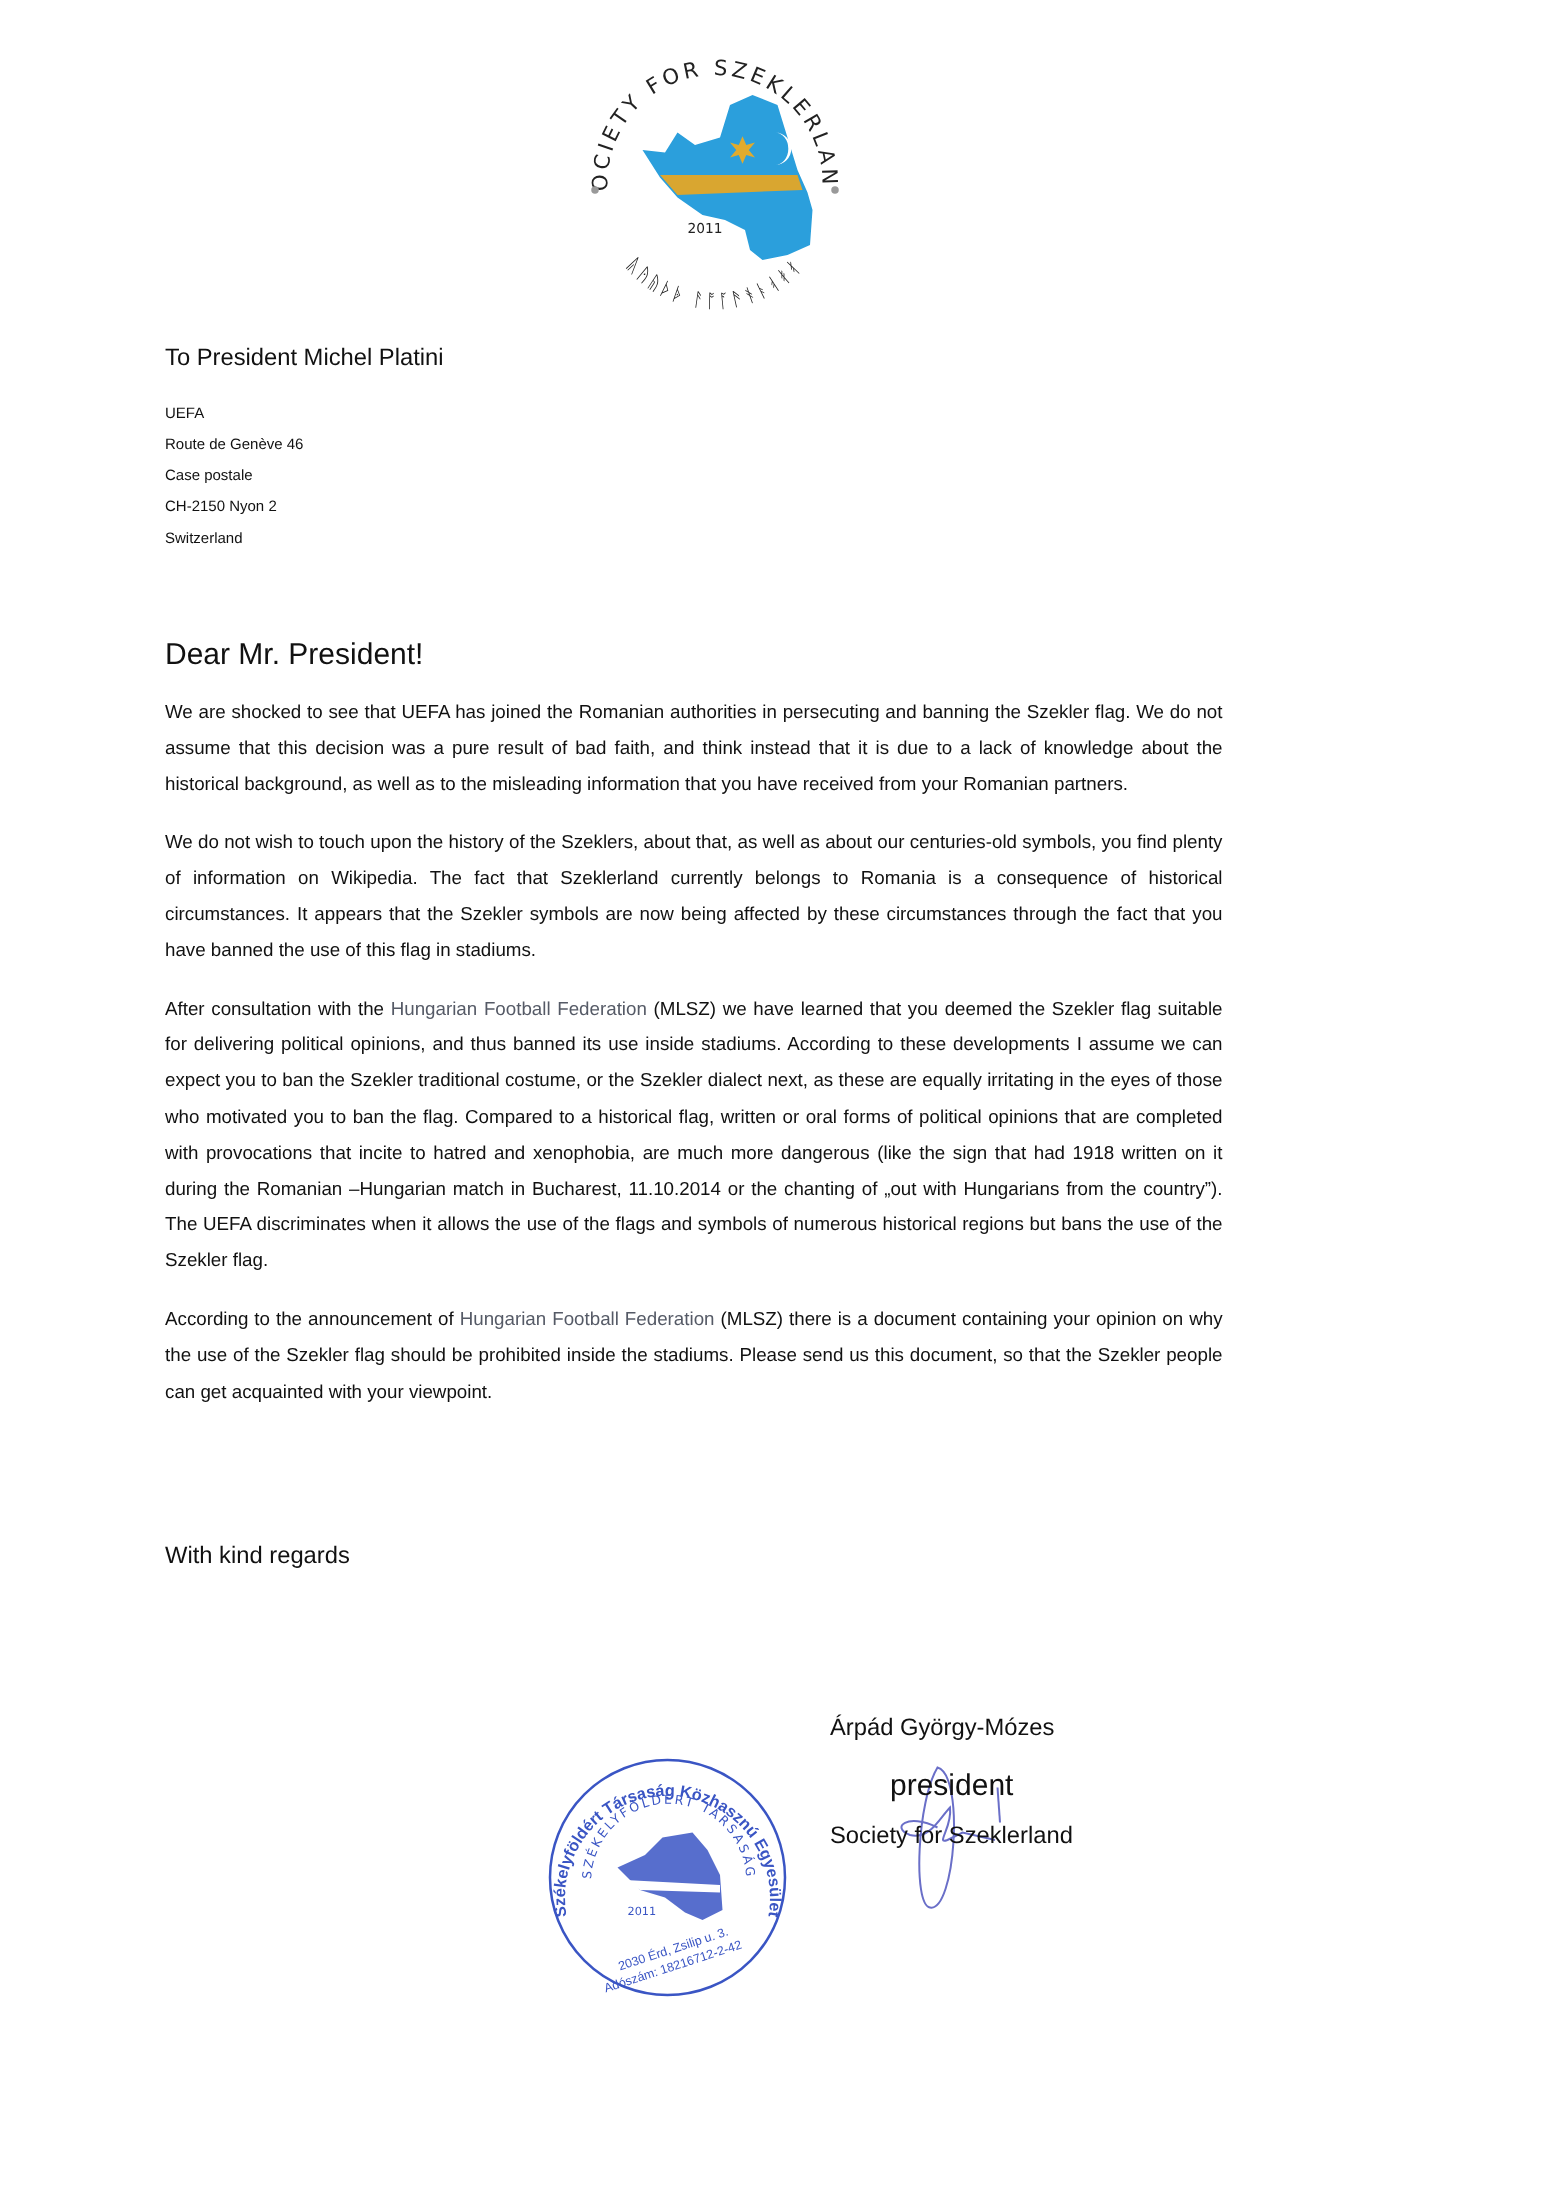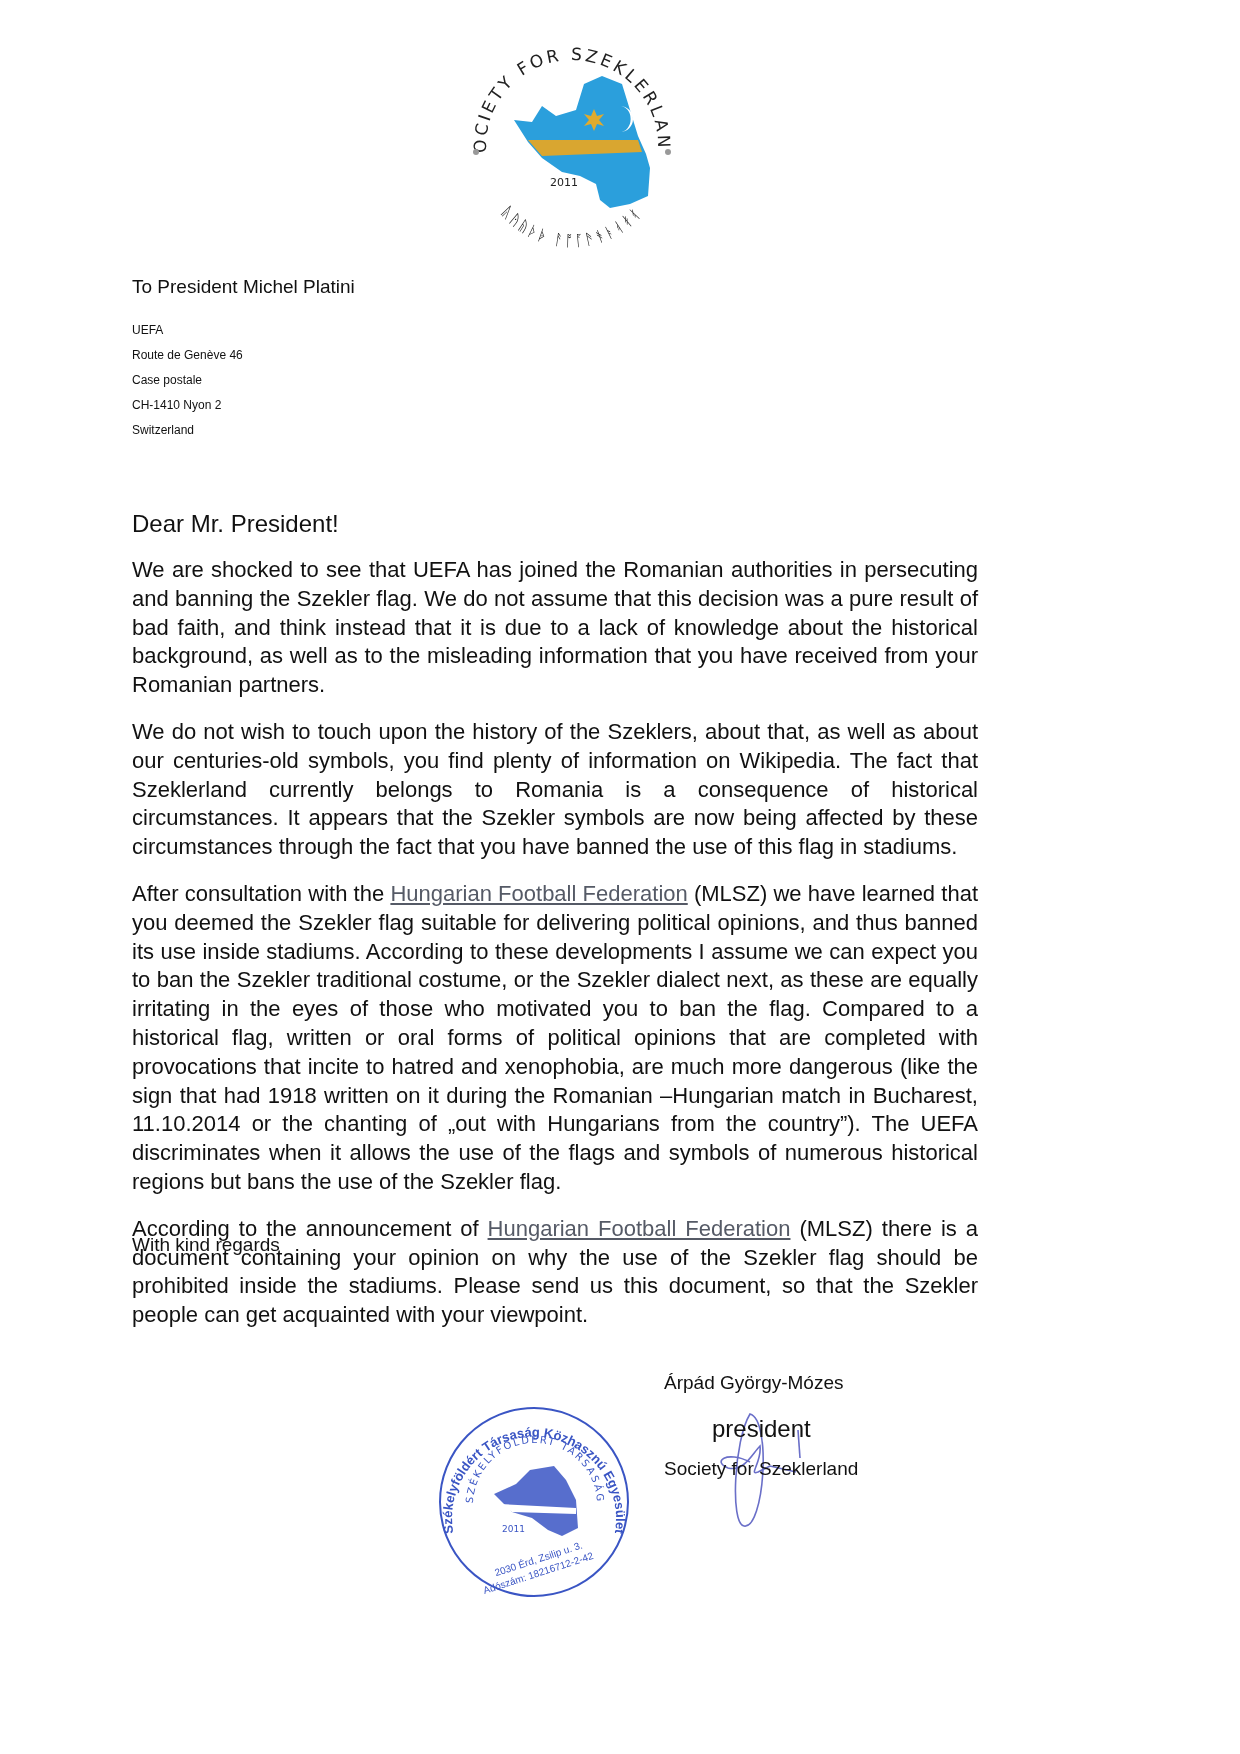--- a/index.html
+++ b/index.html
@@ -8,24 +8,24 @@
   .page { position: absolute; left: 0; top: 0; width: 1240px; height: 1754px; background: #fff; }
 
   .logo { position: absolute; left: 462px; top: 36px; width: 220px; height: 220px; }
 
   .recipient-name { position: absolute; left: 132px; top: 276px; font-size: 19px; font-weight: normal; }
   .address { position: absolute; left: 132px; top: 318px; font-size: 12px; line-height: 25px; }
   .address div { white-space: nowrap; }
 
   .salutation { position: absolute; left: 132px; top: 510px; font-size: 24px; }
 
-  .body-text { position: absolute; left: 132px; top: 556px; width: 846px; font-size: 22px;
+  .body-text { position: absolute; left: 132px; top: 556px; width: 846px; font-size: 15px;
                line-height: 28.8px; text-align: justify; }
   .body-text p { margin: 0 0 18px 0; }
-  .link { color: #555a66; text-decoration: underline; }
+  .link { color: #555a66; }
 
   .closing { position: absolute; left: 132px; top: 1234px; font-size: 19px; }
 
   .stamp { position: absolute; left: 436px; top: 1404px; width: 196px; height: 196px; }
   .signature { position: absolute; left: 700px; top: 1410px; width: 130px; height: 140px; }
 
   .signer-name { position: absolute; left: 664px; top: 1372px; font-size: 19px; white-space: nowrap; }
   .signer-title { position: absolute; left: 712px; top: 1415px; font-size: 24px; }
   .signer-org { position: absolute; left: 664px; top: 1458px; font-size: 19px; white-space: nowrap; }
 </style>
@@ -57,21 +57,21 @@
 
     <path d="M 158 70 A 12 12 0 1 1 158 96 A 9 11 0 1 0 158 70 Z" fill="#fff"></path>
     <text x="88" y="150" font-family="DejaVu Sans, sans-serif" font-size="11" fill="#222">2011</text>
   </svg>
 
   <div class="recipient-name">To President Michel Platini</div>
   <div class="address">
     <div>UEFA</div>
     <div>Route de Genève 46</div>
     <div>Case postale</div>
-    <div>CH-1410 Nyon 2</div>
+    <div>CH-2150 Nyon 2</div>
     <div>Switzerland</div>
   </div>
 
   <div class="salutation">Dear Mr. President!</div>
 
   <div class="body-text">
     <p>We are shocked to see that UEFA has joined the Romanian authorities in persecuting and banning the Szekler flag. We do not assume that this decision was a pure result of bad faith, and think instead that it is due to a lack of knowledge about the historical background, as well as to the misleading information that you have received from your Romanian partners.</p>
     <p>We do not wish to touch upon the history of the Szeklers, about that, as well as about our centuries-old symbols, you find plenty of information on Wikipedia. The fact that Szeklerland currently belongs to Romania is a consequence of historical circumstances. It appears that the Szekler symbols are now being affected by these circumstances through the fact that you have banned the use of this flag in stadiums.</p>
     <p><span>After consultation with the </span><span class="link">Hungarian Football Federation</span><span> (MLSZ) we have learned that you deemed the Szekler flag suitable for delivering political opinions, and thus banned its use inside stadiums. According to these developments I assume we can expect you to ban the Szekler traditional costume, or the Szekler dialect next, as these are equally irritating in the eyes of those who motivated you to ban the flag. Compared to a historical flag, written or oral forms of political opinions that are completed with provocations that incite to hatred and xenophobia, are much more dangerous (like the sign that had 1918 written on it during the Romanian –Hungarian match in Bucharest, 11.10.2014 or the chanting of „out with Hungarians from the country”).  The UEFA discriminates when it allows the use of the flags and symbols of numerous historical regions but bans the use of the Szekler flag.</span></p>
     <p><span>According to the announcement of </span><span class="link">Hungarian Football Federation</span><span> (MLSZ) there is a document containing your opinion on why the use of the Szekler flag should be prohibited inside the stadiums. Please send us this document, so that the Szekler people can get acquainted with your viewpoint.</span></p>

